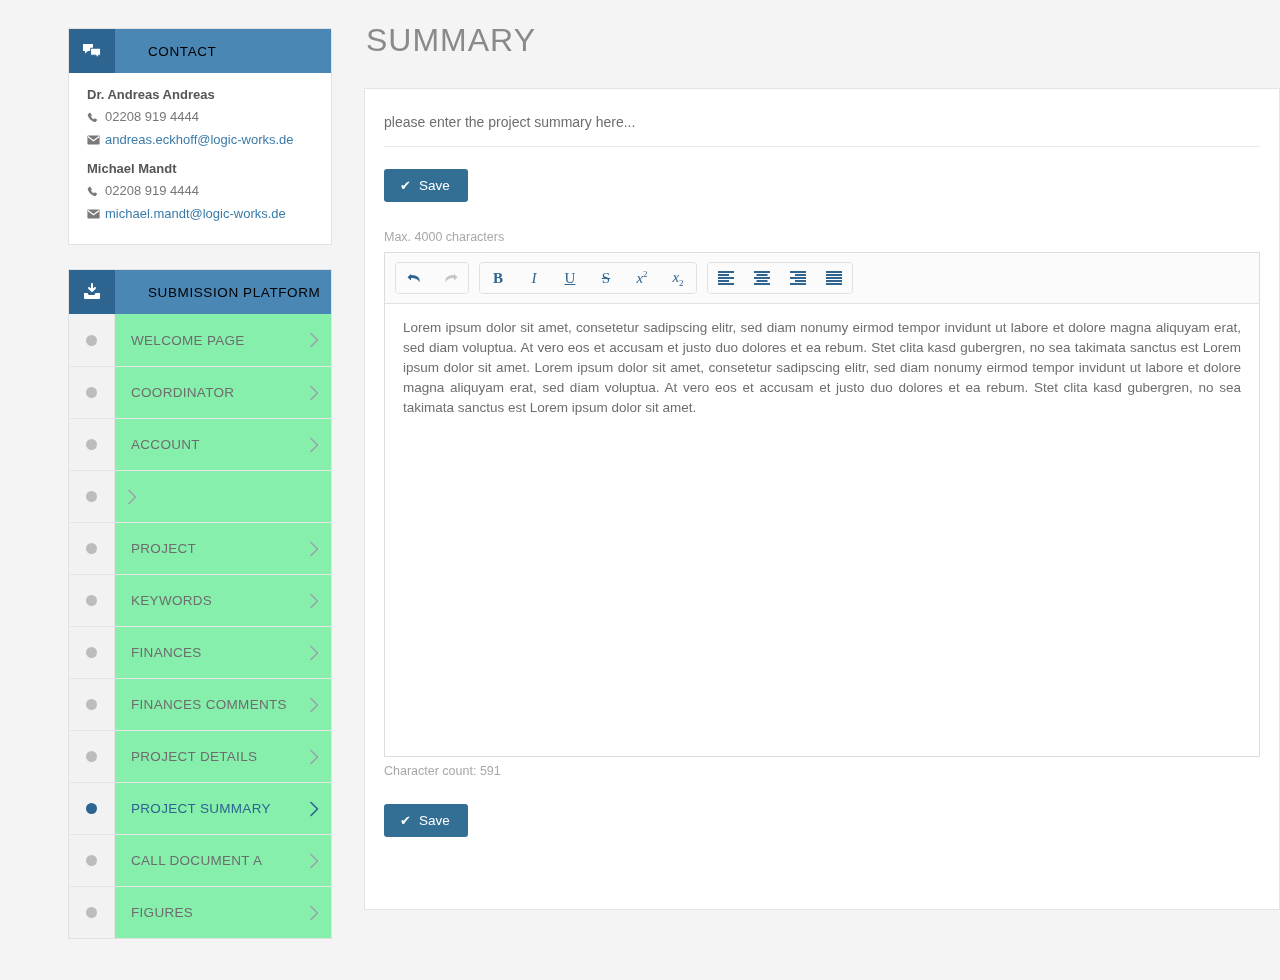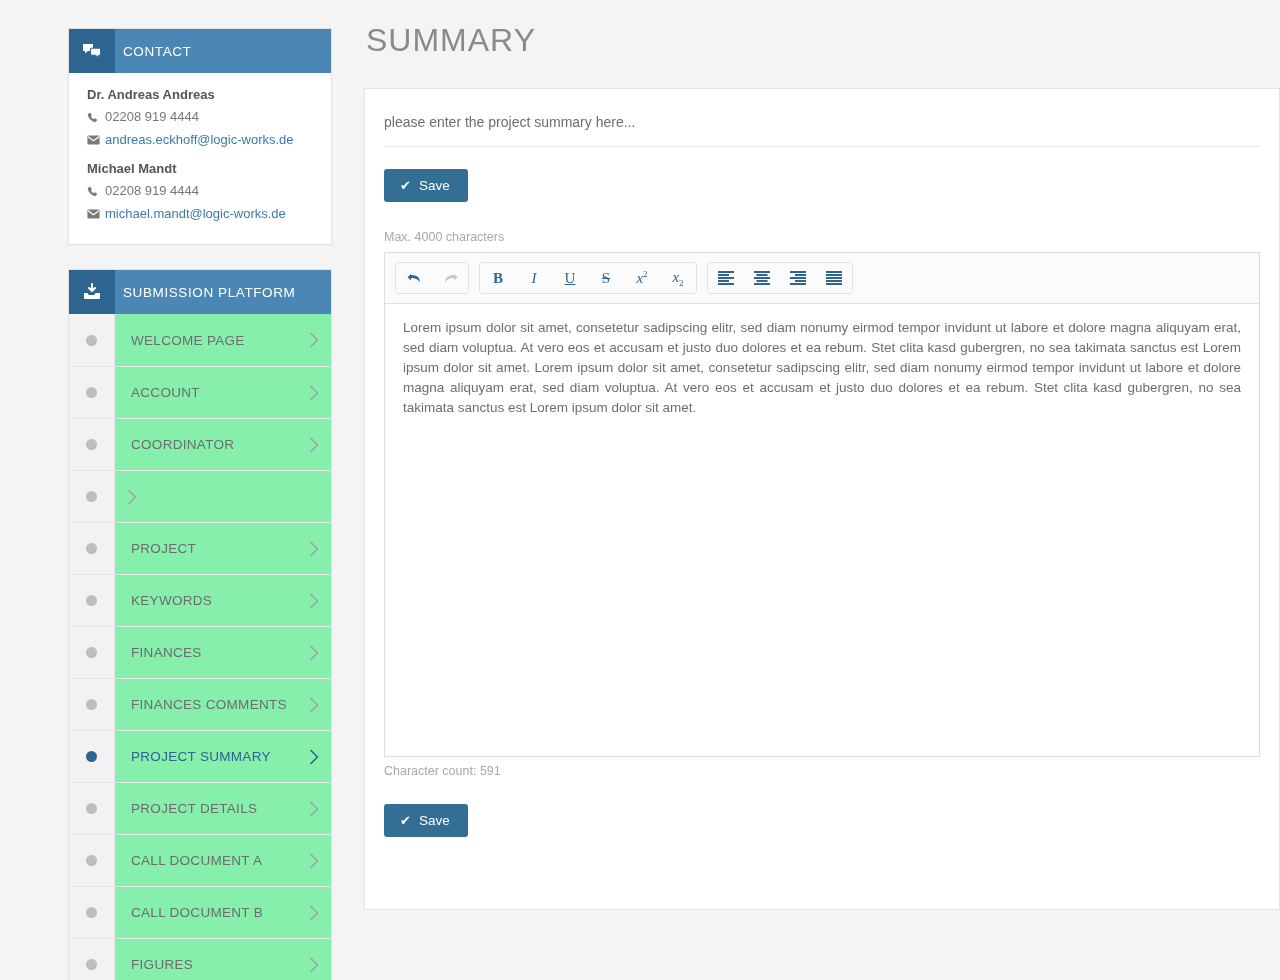--- a/index.html
+++ b/index.html
@@ -40,22 +40,22 @@
     background: #2e6490;
     display: flex;
     align-items: center;
     justify-content: center;
     color: #ffffff;
   }
   .panel-head-title {
     flex: 1;
     display: flex;
     align-items: center;
-    padding-left: 8px;
-    color: #ffffff;
+    padding-left: 33px;
+    color: #000000;
     font-size: 13.5px;
     letter-spacing: 0.6px;
   }
 
   .contact-body { padding: 14px 18px 16px 18px; }
   .contact-person { margin-bottom: 12px; }
   .contact-person:last-child { margin-bottom: 2px; }
   .contact-name {
     font-size: 13px;
     font-weight: bold;
@@ -321,42 +321,42 @@
             <div class="menu-chev">
               <svg width="11" height="16" viewBox="0 0 11 16" aria-hidden="true">
                 <path d="M2 1.5 8.5 8 2 14.5" fill="none" stroke="currentColor" stroke-width="1.6" stroke-linecap="round" stroke-linejoin="round"></path>
               </svg>
             </div>
           </div>
           <div class="menu-item">
             <div class="menu-dot-col">
               <span class="dot"></span>
             </div>
+            <div class="menu-label">COORDINATOR</div>
+            <div class="menu-chev">
+              <svg width="11" height="16" viewBox="0 0 11 16" aria-hidden="true">
+                <path d="M2 1.5 8.5 8 2 14.5" fill="none" stroke="currentColor" stroke-width="1.6" stroke-linecap="round" stroke-linejoin="round"></path>
+              </svg>
+            </div>
+          </div>
+          <div class="menu-item">
+            <div class="menu-dot-col">
+              <span class="dot"></span>
+            </div>
             <div class="menu-label">ACCOUNT</div>
             <div class="menu-chev">
               <svg width="11" height="16" viewBox="0 0 11 16" aria-hidden="true">
                 <path d="M2 1.5 8.5 8 2 14.5" fill="none" stroke="currentColor" stroke-width="1.6" stroke-linecap="round" stroke-linejoin="round"></path>
               </svg>
             </div>
           </div>
           <div class="menu-item">
             <div class="menu-dot-col">
               <span class="dot"></span>
             </div>
-            <div class="menu-label">COORDINATOR</div>
-            <div class="menu-chev">
-              <svg width="11" height="16" viewBox="0 0 11 16" aria-hidden="true">
-                <path d="M2 1.5 8.5 8 2 14.5" fill="none" stroke="currentColor" stroke-width="1.6" stroke-linecap="round" stroke-linejoin="round"></path>
-              </svg>
-            </div>
-          </div>
-          <div class="menu-item">
-            <div class="menu-dot-col">
-              <span class="dot"></span>
-            </div>
             <div class="menu-chev">
               <svg width="11" height="16" viewBox="0 0 11 16" aria-hidden="true">
                 <path d="M2 1.5 8.5 8 2 14.5" fill="none" stroke="currentColor" stroke-width="1.6" stroke-linecap="round" stroke-linejoin="round"></path>
               </svg>
             </div>
           </div>
           <div class="menu-item">
             <div class="menu-dot-col">
               <span class="dot"></span>
             </div>
@@ -393,58 +393,47 @@
             <div class="menu-dot-col">
               <span class="dot"></span>
             </div>
             <div class="menu-label">FINANCES COMMENTS</div>
             <div class="menu-chev">
               <svg width="11" height="16" viewBox="0 0 11 16" aria-hidden="true">
                 <path d="M2 1.5 8.5 8 2 14.5" fill="none" stroke="currentColor" stroke-width="1.6" stroke-linecap="round" stroke-linejoin="round"></path>
               </svg>
             </div>
           </div>
+          <div class="menu-item">
+            <div class="menu-dot-col">
+              <span class="dot"></span>
+            </div>
+            <div class="menu-label">PROJECT DETAILS</div>
+            <div class="menu-chev">
+              <svg width="11" height="16" viewBox="0 0 11 16" aria-hidden="true">
+                <path d="M2 1.5 8.5 8 2 14.5" fill="none" stroke="currentColor" stroke-width="1.6" stroke-linecap="round" stroke-linejoin="round"></path>
+              </svg>
+            </div>
+          </div>
           <div class="menu-item active">
             <div class="menu-dot-col">
               <span class="dot"></span>
             </div>
             <div class="menu-label">PROJECT SUMMARY</div>
             <div class="menu-chev">
               <svg width="11" height="16" viewBox="0 0 11 16" aria-hidden="true">
                 <path d="M2 1.5 8.5 8 2 14.5" fill="none" stroke="currentColor" stroke-width="1.6" stroke-linecap="round" stroke-linejoin="round"></path>
               </svg>
             </div>
           </div>
           <div class="menu-item">
             <div class="menu-dot-col">
               <span class="dot"></span>
             </div>
-            <div class="menu-label">PROJECT DETAILS</div>
-            <div class="menu-chev">
-              <svg width="11" height="16" viewBox="0 0 11 16" aria-hidden="true">
-                <path d="M2 1.5 8.5 8 2 14.5" fill="none" stroke="currentColor" stroke-width="1.6" stroke-linecap="round" stroke-linejoin="round"></path>
-              </svg>
-            </div>
-          </div>
-          <div class="menu-item">
-            <div class="menu-dot-col">
-              <span class="dot"></span>
-            </div>
             <div class="menu-label">CALL DOCUMENT A</div>
-            <div class="menu-chev">
-              <svg width="11" height="16" viewBox="0 0 11 16" aria-hidden="true">
-                <path d="M2 1.5 8.5 8 2 14.5" fill="none" stroke="currentColor" stroke-width="1.6" stroke-linecap="round" stroke-linejoin="round"></path>
-              </svg>
-            </div>
-          </div>
-          <div class="menu-item">
-            <div class="menu-dot-col">
-              <span class="dot"></span>
-            </div>
-            <div class="menu-label">CALL DOCUMENT B</div>
             <div class="menu-chev">
               <svg width="11" height="16" viewBox="0 0 11 16" aria-hidden="true">
                 <path d="M2 1.5 8.5 8 2 14.5" fill="none" stroke="currentColor" stroke-width="1.6" stroke-linecap="round" stroke-linejoin="round"></path>
               </svg>
             </div>
           </div>
           <div class="menu-item">
             <div class="menu-dot-col">
               <span class="dot"></span>
             </div>

